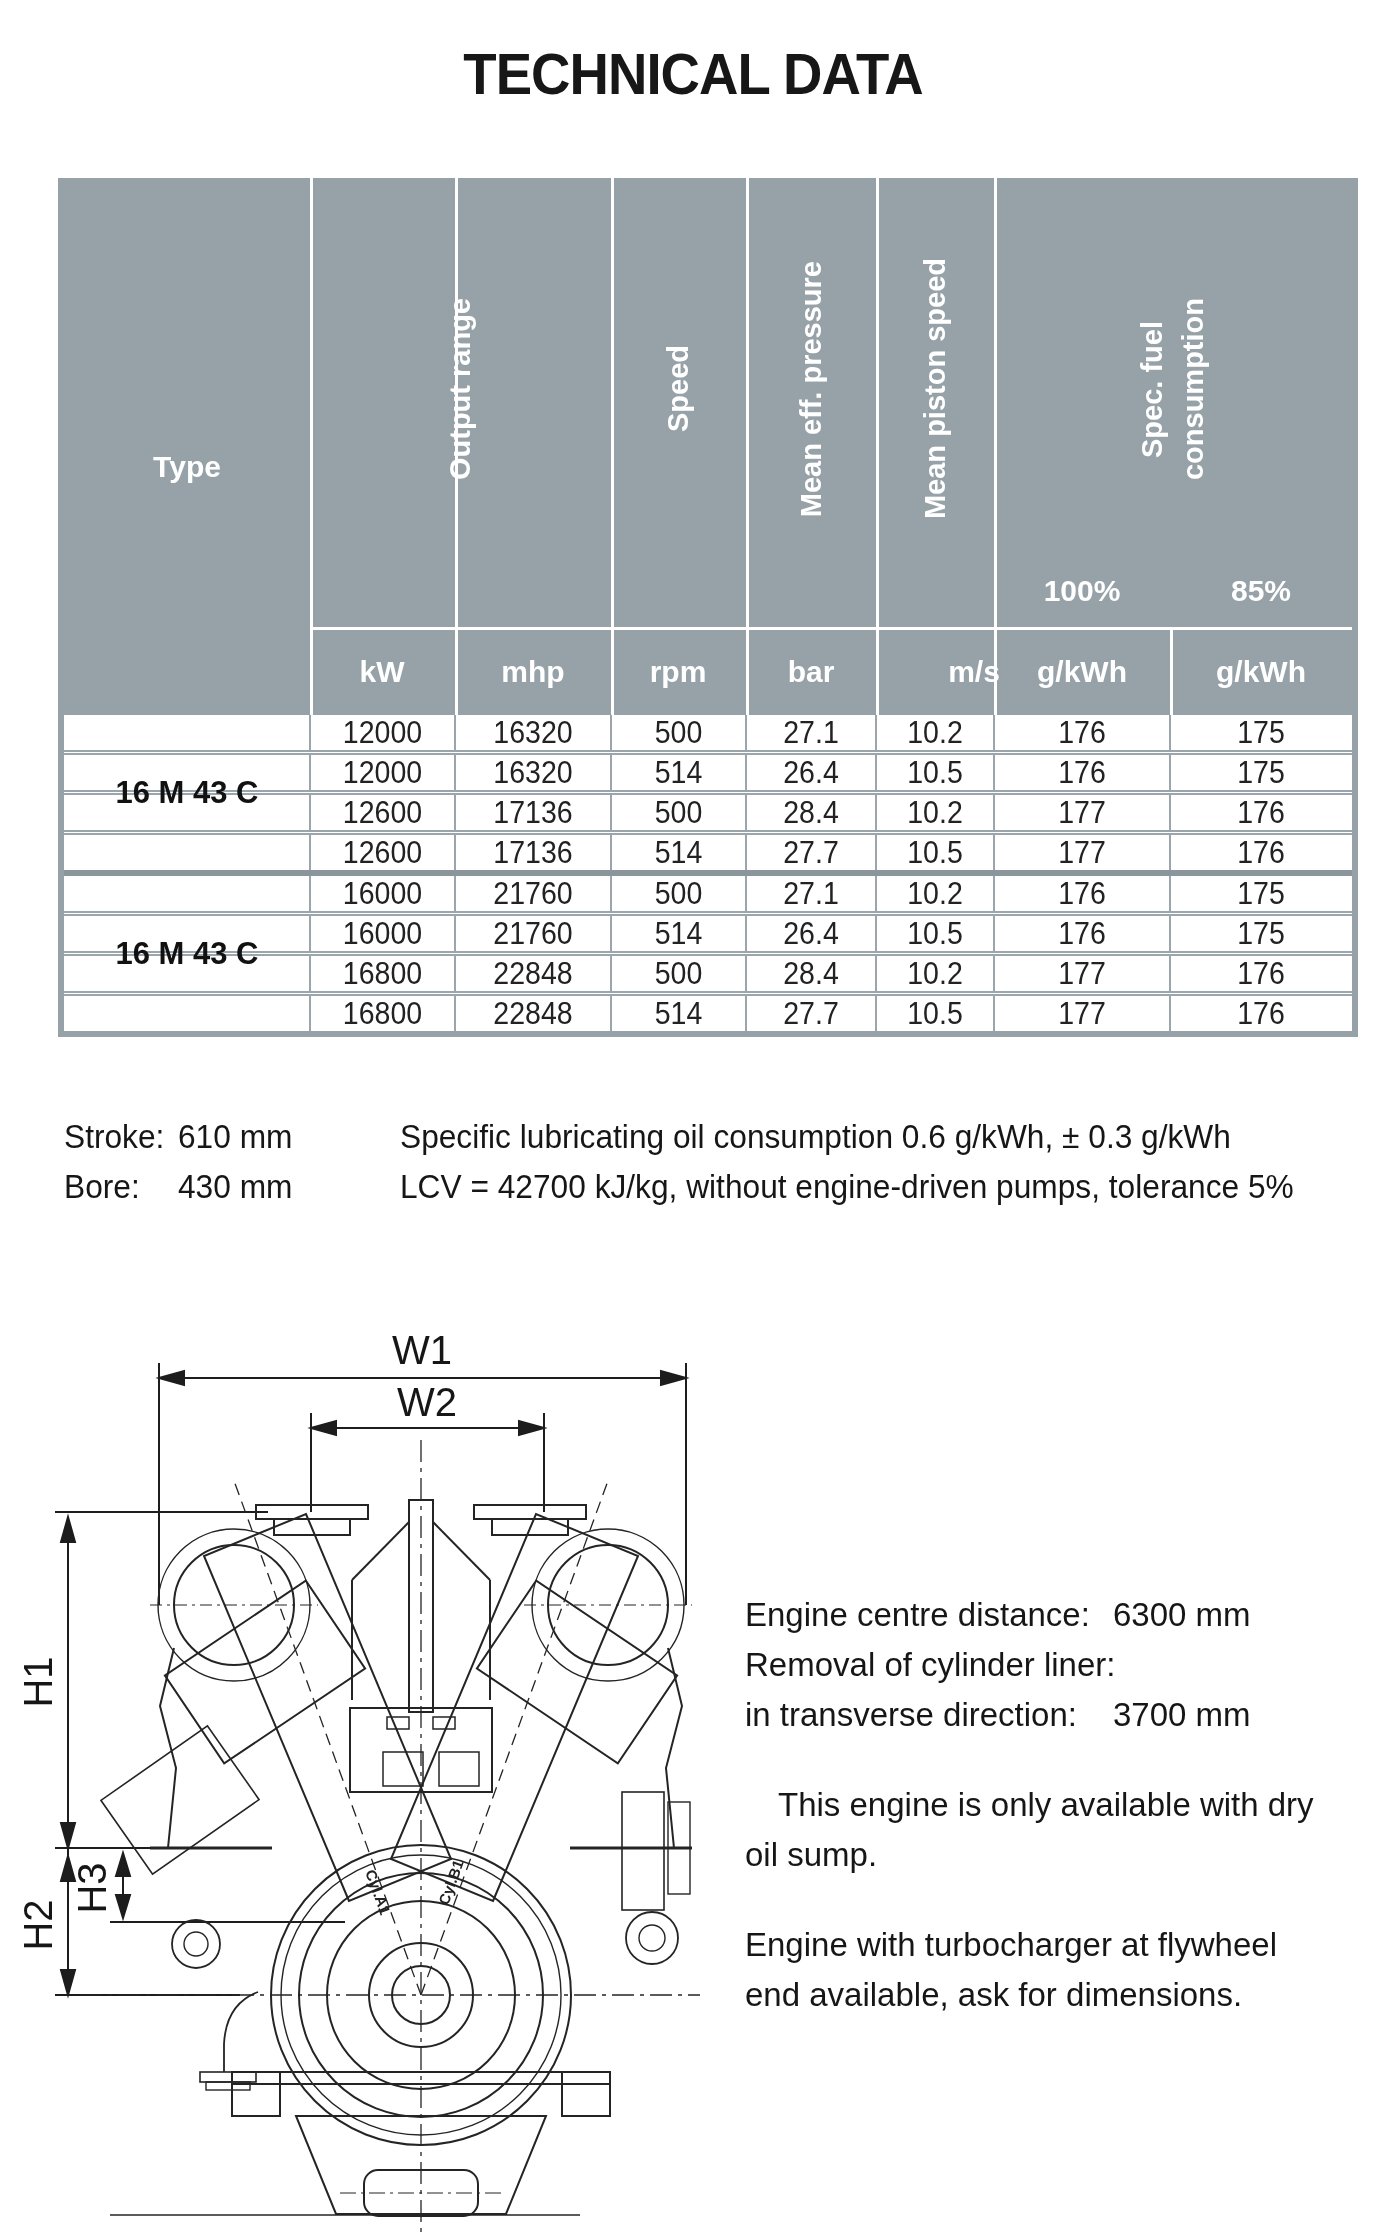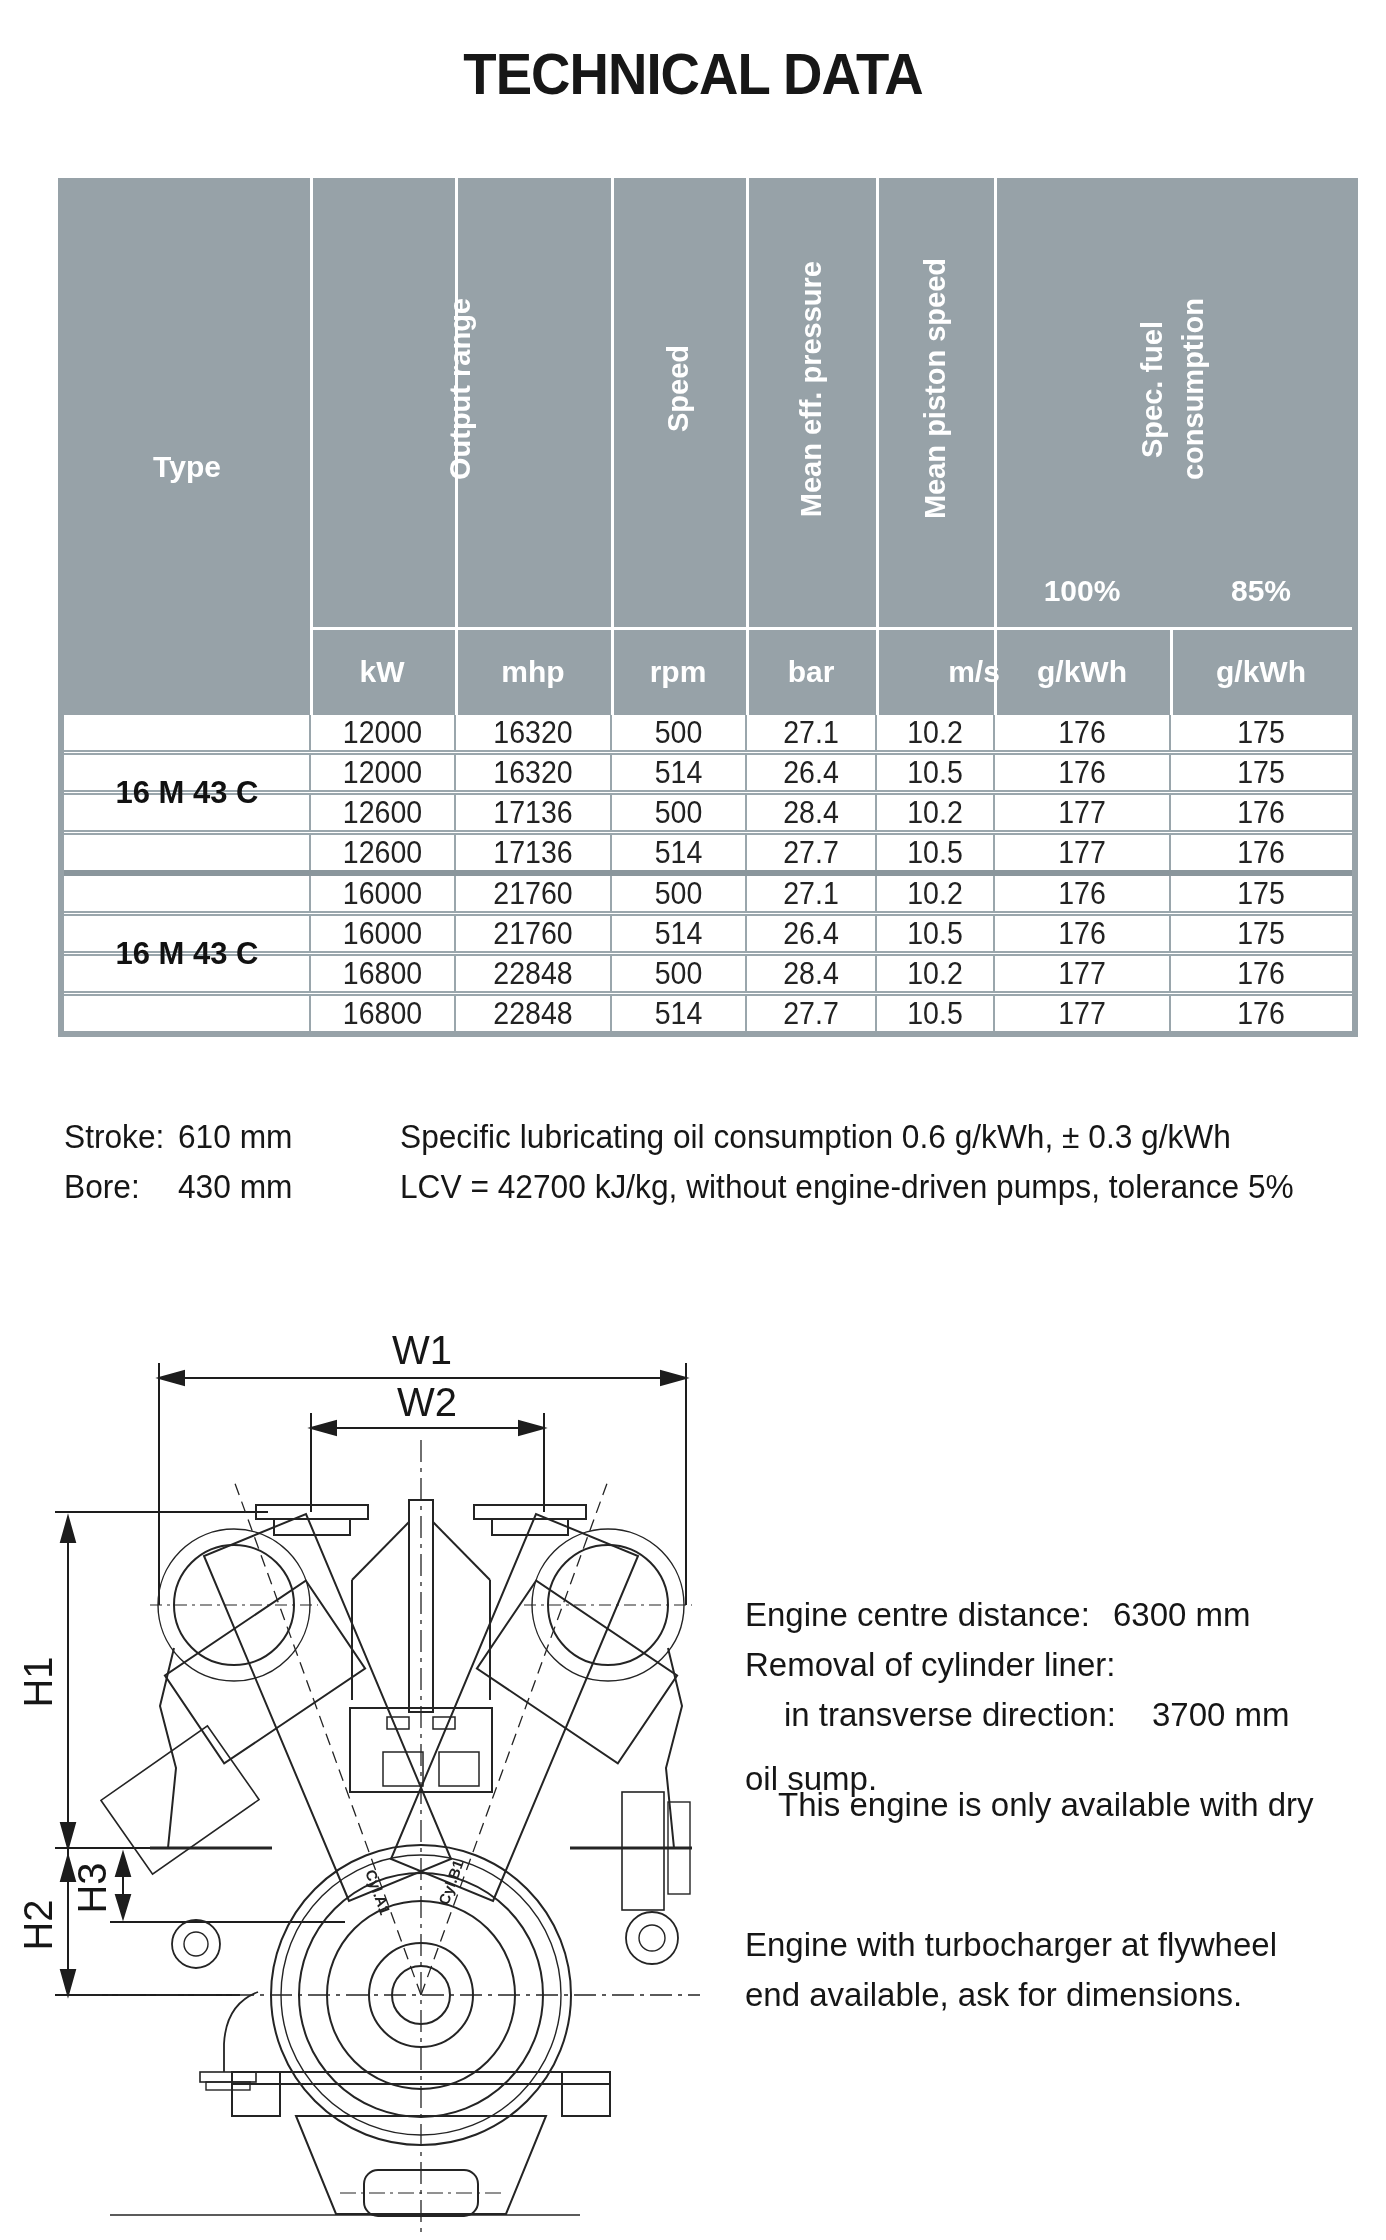--- a/index.html
+++ b/index.html
@@ -321,22 +321,22 @@
 
     <text class="cyltxt" x="365" y="1872" transform="rotate(70 365 1872)">Cyl.A1</text>
     <text class="cyltxt" x="448" y="1906" transform="rotate(-70 448 1906)">Cyl.B1</text>
   </svg>
 
   <div class="spec-line" style="left:745px; top:1556px;margin-top:40px;">
     <span>Engine centre distance:</span>
     <span class="spec-val">6300 mm</span>
   </div>
   <div class="spec-line" style="left:745px; top:1646px;">Removal of cylinder liner:</div>
-  <div class="spec-line" style="left:784px; top:1696px;">
+  <div class="spec-line" style="left:745px; top:1696px;">
     <span>in transverse direction:</span>
     <span class="spec-val">3700 mm</span>
   </div>
   <div class="spec-line" style="left:778px; top:1786px;">This engine is only available with dry</div>
-  <div class="spec-line" style="left:745px; top:1760px;">oil sump.</div>
+  <div class="spec-line" style="left:745px; top:1836px;">oil sump.</div>
   <div class="spec-line" style="left:745px; top:1926px;">Engine with turbocharger at flywheel</div>
   <div class="spec-line" style="left:745px; top:1976px;">end available, ask for dimensions.</div>
 
 </div>
 
 </body></html>

